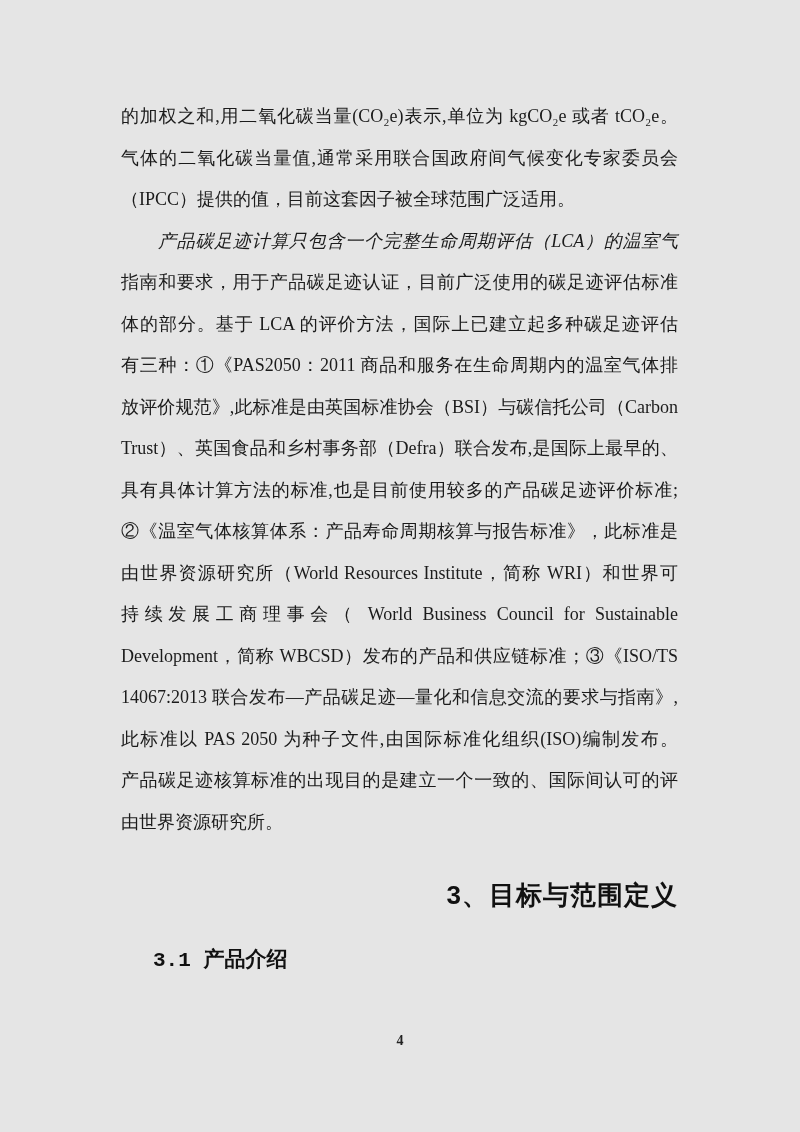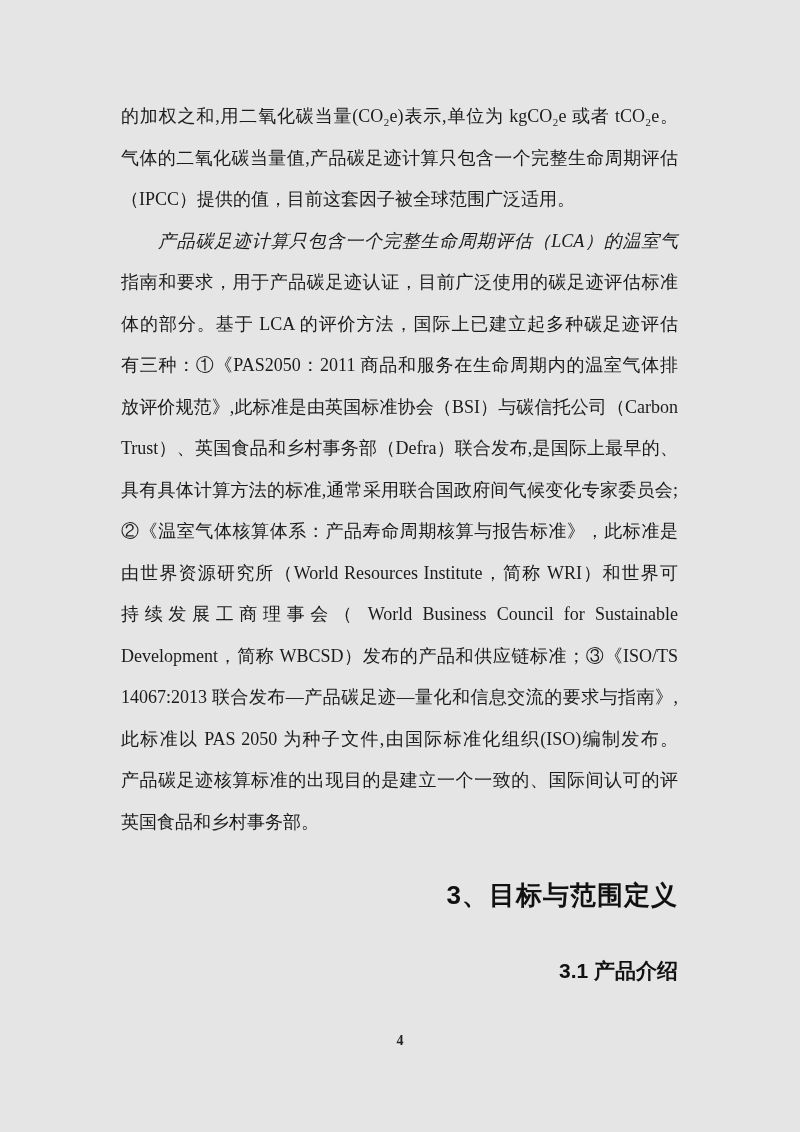--- a/index.html
+++ b/index.html
@@ -38,62 +38,62 @@
     padding-left: 36px;
     font-family: "Liberation Sans", "DejaVu Sans", sans-serif;
     font-weight: 700;
     font-size: 26px;
     line-height: 30px;
     letter-spacing: 1px;
     text-align: right;
     color: #111111;
   }
   .h2 {
-    margin-top: 49px;
+    margin-top: 39px;
     padding-left: 32px;
-    font-family: Liberation Sans, sans-serif;
+    font-family: Liberation Mono, monospace;
     font-weight: 700;
     font-size: 21px;
     line-height: 24px;
-    text-align: right;
+    text-align: left;
     color: #111111;
   }
   .page-number {
     position: absolute;
     left: 0;
     top: 1033px;
     width: 800px;
     text-align: center;
     font-size: 14px;
     font-weight: 700;
     color: #222222;
   }
 </style>
 </head>
 <body>
 
 <div class="page">
   <div class="content">
     <div class="line">的加权之和,用二氧化碳当量(CO₂e)表示,单位为 kgCO₂e 或者 tCO₂e。</div>
-    <div class="line">气体的二氧化碳当量值,产品碳足迹计算只包含一个完整生命周期评估</div>
+    <div class="line">气体的二氧化碳当量值,通常采用联合国政府间气候变化专家委员会</div>
     <div class="line p-end">（IPCC）提供的值，目前这套因子被全球范围广泛适用。</div>
     <div class="line indent">产品碳足迹计算只包含一个完整生命周期评估（LCA）的温室气</div>
     <div class="line">指南和要求，用于产品碳足迹认证，目前广泛使用的碳足迹评估标准</div>
     <div class="line">体的部分。基于 LCA 的评价方法，国际上已建立起多种碳足迹评估</div>
     <div class="line">有三种：①《PAS2050：2011 商品和服务在生命周期内的温室气体排</div>
     <div class="line">放评价规范》,此标准是由英国标准协会（BSI）与碳信托公司（Carbon</div>
     <div class="line">Trust）、英国食品和乡村事务部（Defra）联合发布,是国际上最早的、</div>
-    <div class="line">具有具体计算方法的标准,通常采用联合国政府间气候变化专家委员会;</div>
+    <div class="line">具有具体计算方法的标准,也是目前使用较多的产品碳足迹评价标准;</div>
     <div class="line">②《温室气体核算体系：产品寿命周期核算与报告标准》，此标准是</div>
     <div class="line">由世界资源研究所（World Resources Institute，简称 WRI）和世界可</div>
     <div class="line">持续发展工商理事会（ World Business Council for Sustainable</div>
     <div class="line">Development，简称 WBCSD）发布的产品和供应链标准；③《ISO/TS</div>
     <div class="line">14067:2013 联合发布—产品碳足迹—量化和信息交流的要求与指南》,</div>
     <div class="line">此标准以 PAS 2050 为种子文件,由国际标准化组织(ISO)编制发布。</div>
     <div class="line">产品碳足迹核算标准的出现目的是建立一个一致的、国际间认可的评</div>
-    <div class="line p-end">英国食品和乡村事务部。</div>
+    <div class="line p-end">由世界资源研究所。</div>
 
     <div class="h1">3、目标与范围定义</div>
     <div class="h2">3.1 产品介绍</div>
   </div>
 
   <div class="page-number">4</div>
 </div>
 
 </body></html>

